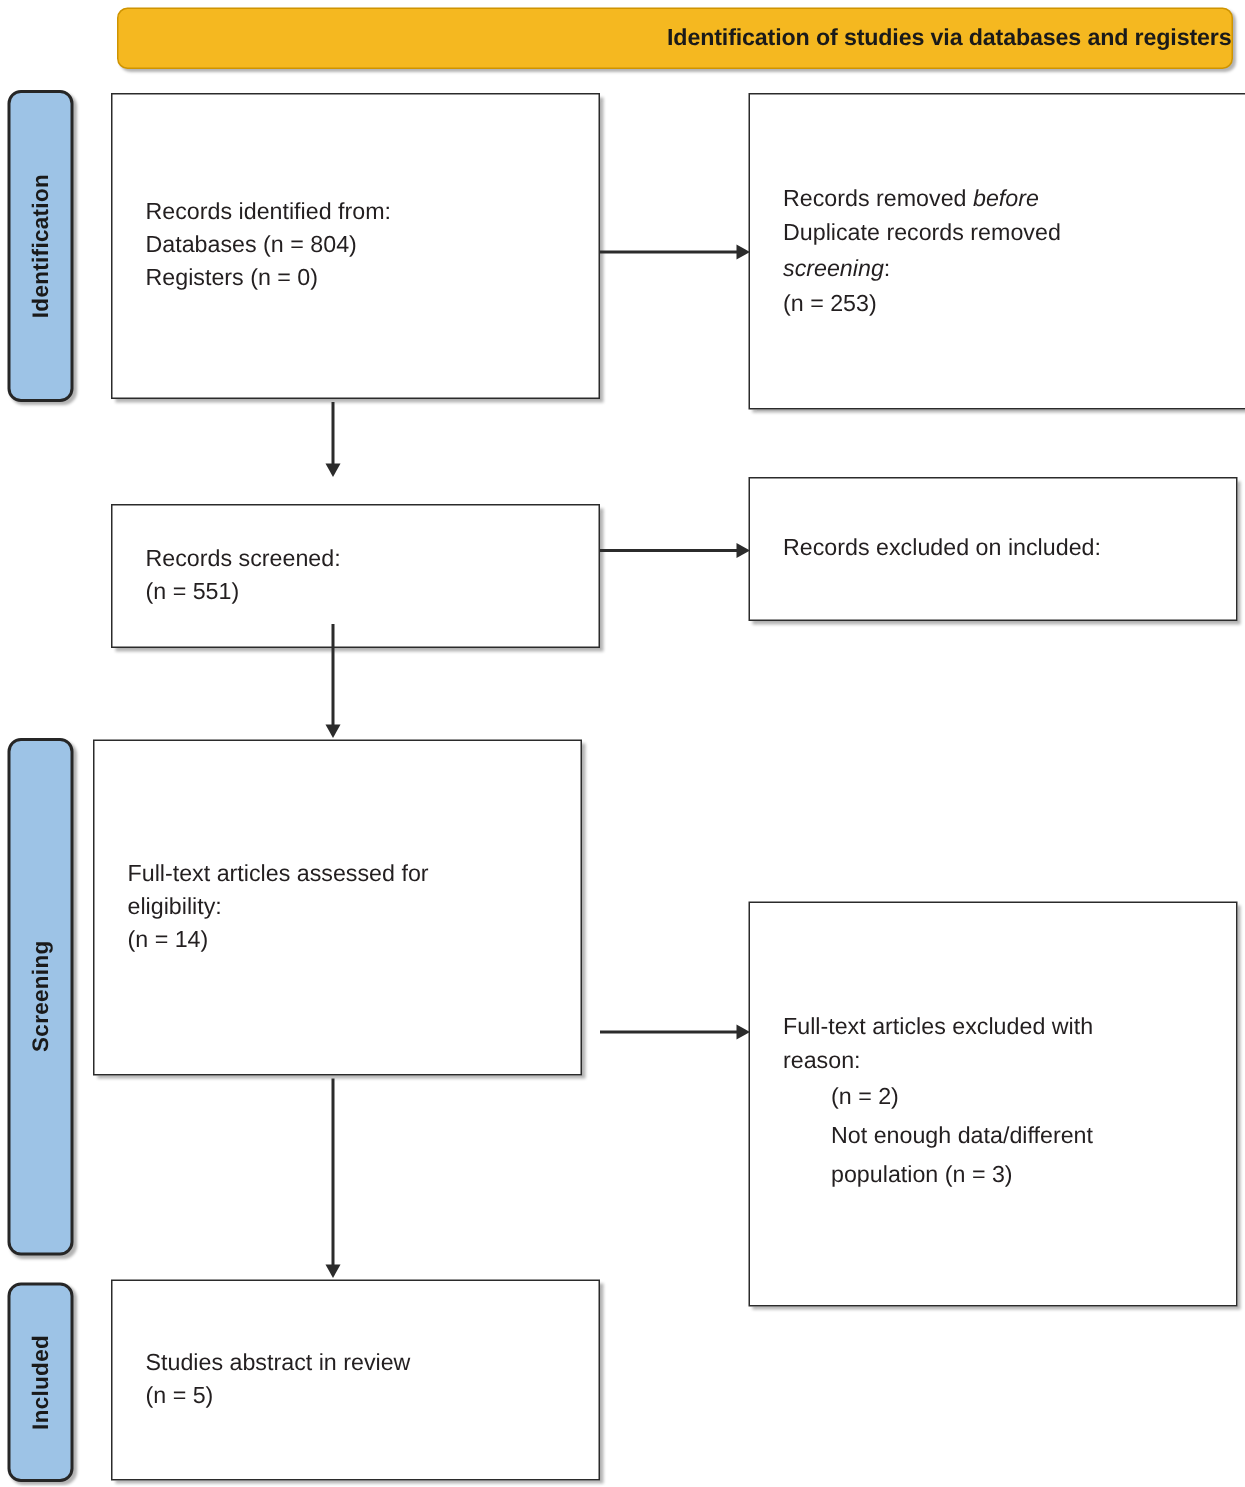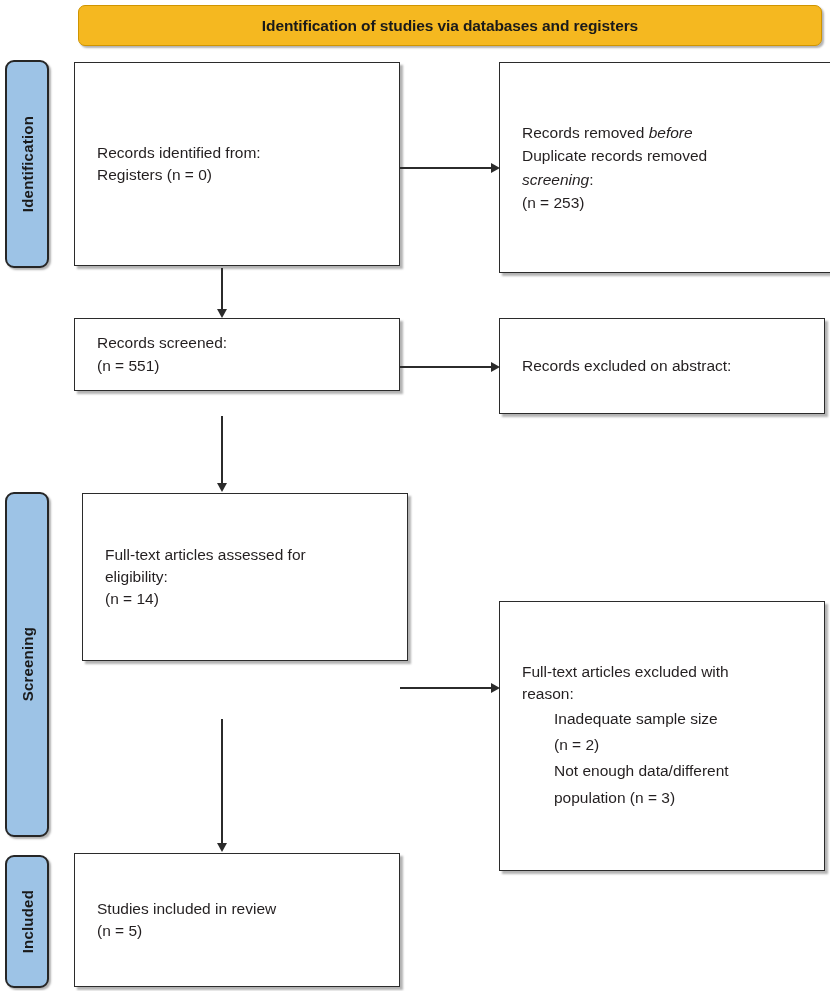--- a/index.html
+++ b/index.html
@@ -29,21 +29,21 @@
     left: 78px;
     top: 5px;
     width: 744px;
     height: 41px;
     background: #f5b820;
     border: 1.5px solid #cf9400;
     border-radius: 7px;
     box-shadow: 2px 2px 2px rgba(0,0,0,0.30);
     display: flex;
     align-items: center;
-    justify-content: center;
+    justify-content: flex-end;
     box-sizing: border-box;
   }
   .phase-header span {
     font-size: 15.5px;
     font-weight: bold;
     color: #1a1a1a;
     letter-spacing: -0.1px;
   }
 
   
@@ -91,23 +91,23 @@
     color: #231f20;
     margin: 3px 0;
     white-space: nowrap;
   }
   .box .line.indent { padding-left: 32px; margin: 5px 0; }
   .box .line.tight { margin: 4px 0; }
   .box .line em { font-style: italic; }
 
   #box-identified      { left: 74px;  top: 62px;  width: 326px; height: 204px; }
   #box-removed         { left: 499px; top: 62px;  width: 378px; height: 211px; }
-  #box-screened        { left: 74px;  top: 318px; width: 326px; height: 73px;  }
+  #box-screened        { left: 74px;  top: 336px; width: 326px; height: 96px;  }
   #box-excluded-abs    { left: 499px; top: 318px; width: 326px; height: 96px;  }
-  #box-fulltext        { left: 82px;  top: 493px; width: 326px; height: 168px; }
+  #box-fulltext        { left: 62px;  top: 493px; width: 326px; height: 224px; }
   #box-excluded-reason { left: 499px; top: 601px; width: 326px; height: 270px; }
   #box-included        { left: 74px;  top: 853px; width: 326px; height: 134px; }
 
   
   .arrow { position: absolute; }
   .arrow-v {
     width: 1.8px;
     background: #2b2b2b;
     left: 221px;
   }
@@ -158,56 +158,56 @@
   </div>
   <div class="stage" id="stage-screening">
     <span>Screening</span>
   </div>
   <div class="stage" id="stage-included">
     <span>Included</span>
   </div>
 
   <div class="box" id="box-identified">
     <div class="line">Records identified from:</div>
+    <div class="line">Databases (n = 804)</div>
     <div class="line">Registers (n = 0)</div>
   </div>
 
   <div class="box" id="box-removed">
     <div class="line tight"><span>Records removed </span><em>before</em></div>
     <div class="line">Duplicate records removed</div>
     <div class="line tight"><em>screening</em><span>:</span></div>
     <div class="line">(n = 253)</div>
   </div>
 
   <div class="box" id="box-screened">
     <div class="line">Records screened:</div>
     <div class="line">(n = 551)</div>
   </div>
 
   <div class="box" id="box-excluded-abs">
-    <div class="line">Records excluded on abstract:</div>
+    <div class="line">Records excluded on included:</div>
   </div>
 
   <div class="box" id="box-fulltext">
     <div class="line">Full-text articles assessed for</div>
     <div class="line">eligibility:</div>
     <div class="line">(n = 14)</div>
   </div>
 
   <div class="box" id="box-excluded-reason">
     <div class="line">Full-text articles excluded with</div>
     <div class="line">reason:</div>
-    <div class="line indent">Inadequate sample size</div>
     <div class="line indent">(n = 2)</div>
     <div class="line indent">Not enough data/different</div>
     <div class="line indent">population (n = 3)</div>
   </div>
 
   <div class="box" id="box-included">
-    <div class="line">Studies included in review</div>
+    <div class="line">Studies abstract in review</div>
     <div class="line">(n = 5)</div>
   </div>
 
   <div class="arrow arrow-v" id="arrow-v-1"></div>
   <div class="arrow arrow-v" id="arrow-v-2"></div>
   <div class="arrow arrow-v" id="arrow-v-3"></div>
 
   <div class="arrow arrow-h" id="arrow-h-1"></div>
   <div class="arrow arrow-h" id="arrow-h-2"></div>
   <div class="arrow arrow-h" id="arrow-h-3"></div>

